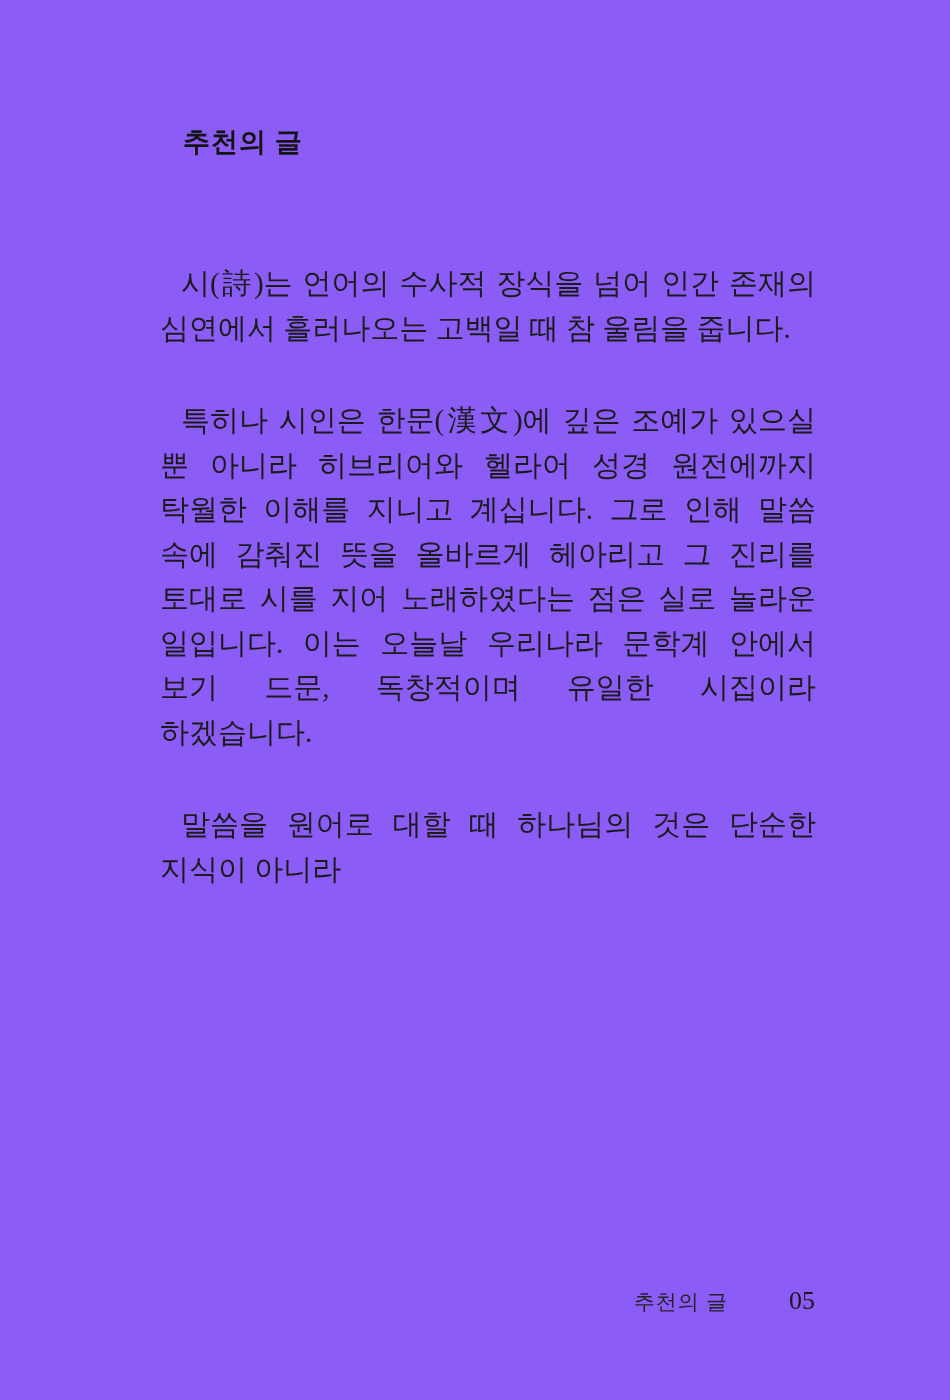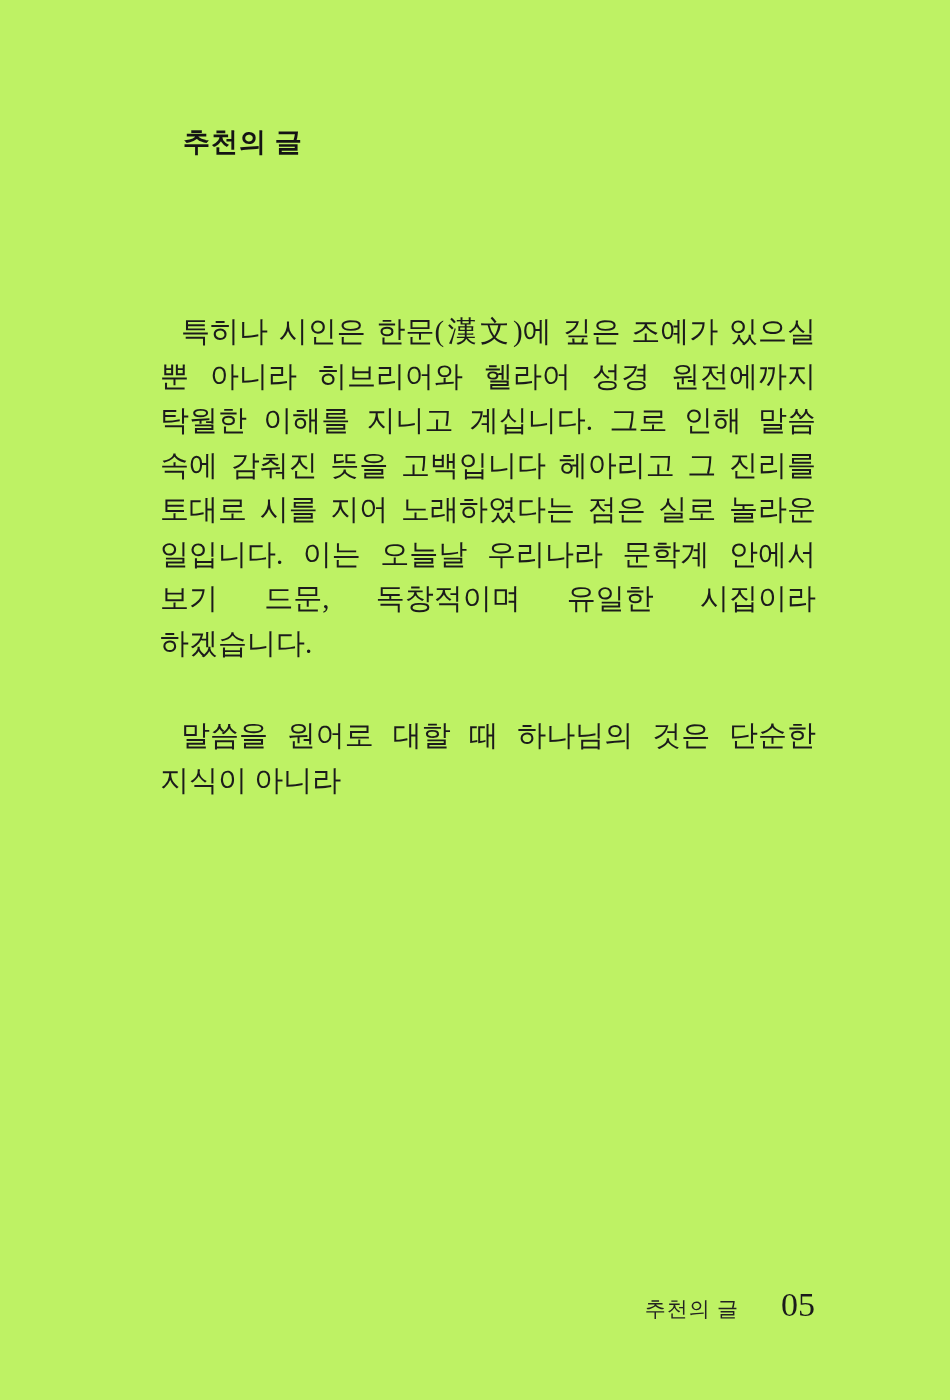--- a/index.html
+++ b/index.html
@@ -5,21 +5,21 @@
   html, body {
     margin: 0;
     padding: 0;
     background: #e8e8e8;
   }
   .page {
     position: relative;
     width: 950px;
     height: 1400px;
     margin: 0 auto;
-    background: #bef264;
+    background: #8b5cf6;
     color: #1b1b1b;
     font-family: "Liberation Serif", "DejaVu Serif", serif;
     overflow: hidden;
   }
   .title {
     position: absolute;
     left: 183px;
     top: 124px;
     margin: 0;
     font-size: 27px;
@@ -52,33 +52,35 @@
     display: flex;
     align-items: baseline;
     gap: 42px;
   }
   .footer .section {
     font-size: 21px;
     letter-spacing: 1px;
     color: #222222;
   }
   .footer .pagenum {
-    font-size: 34px;
+    font-size: 26px;
     color: #1b1b1b;
+    margin-left: 19px;
   }
 </style>
 </head>
 <body>
 
 <div class="page">
 
   <h1 class="title">추천의 글</h1>
 
   <div class="body-text">
-    <p class="gap">특히나 시인은 한문(漢文)에 깊은 조예가 있으실 뿐 아니라 히브리어와 헬라어 성경 원전에까지 탁월한 이해를 지니고 계십니다. 그로 인해 말씀 속에 감춰진 뜻을 고백입니다 헤아리고 그 진리를 토대로 시를 지어 노래하였다는 점은 실로 놀라운 일입니다. 이는 오늘날 우리나라 문학계 안에서 보기 드문, 독창적이며 유일한 시집이라 하겠습니다.</p>
+    <p>시(詩)는 언어의 수사적 장식을 넘어 인간 존재의 심연에서 흘러나오는 고백일 때 참 울림을 줍니다.</p>
+    <p class="gap">특히나 시인은 한문(漢文)에 깊은 조예가 있으실 뿐 아니라 히브리어와 헬라어 성경 원전에까지 탁월한 이해를 지니고 계십니다. 그로 인해 말씀 속에 감춰진 뜻을 올바르게 헤아리고 그 진리를 토대로 시를 지어 노래하였다는 점은 실로 놀라운 일입니다. 이는 오늘날 우리나라 문학계 안에서 보기 드문, 독창적이며 유일한 시집이라 하겠습니다.</p>
     <p class="gap">말씀을 원어로 대할 때 하나님의 것은 단순한 지식이 아니라</p>
   </div>
 
   <div class="footer">
     <span class="section">추천의 글</span>
     <span class="pagenum">05</span>
   </div>
 
 </div>
 

